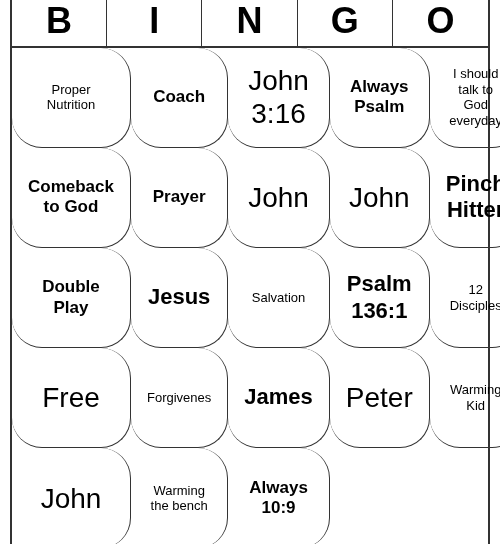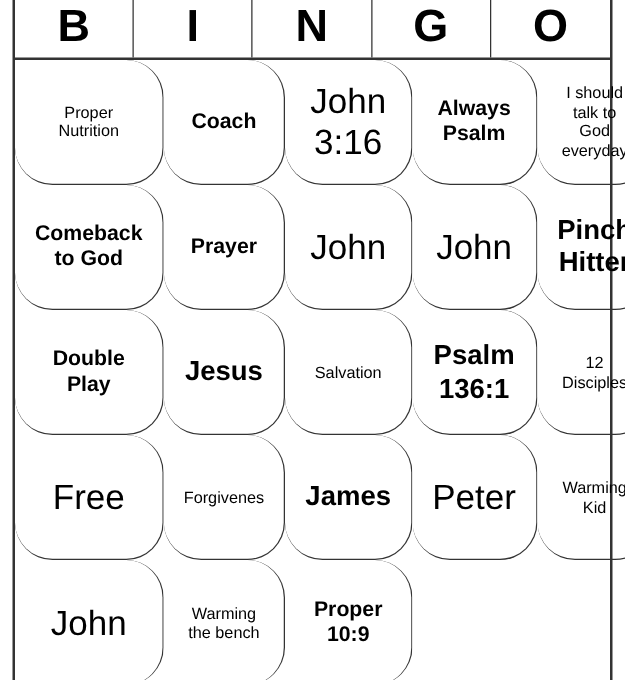--- a/index.html
+++ b/index.html
@@ -137,16 +137,16 @@
       <div class="bingo-cell">
         <span class="cell-text">Warming Kid</span>
       </div>
       <div class="bingo-cell">
         <span class="cell-text xlarge">John</span>
       </div>
       <div class="bingo-cell">
         <span class="cell-text">Warming the bench</span>
       </div>
       <div class="bingo-cell">
-        <span class="cell-text medium">Proper 10:9</span>
+        <span class="cell-text medium">Always 10:9</span>
       </div>
     </div>
 </div>
 
 </body></html>

